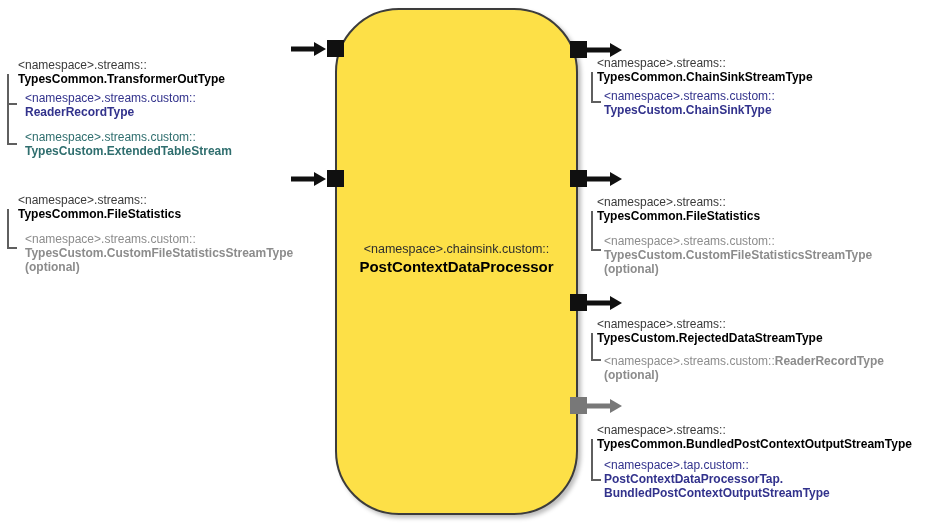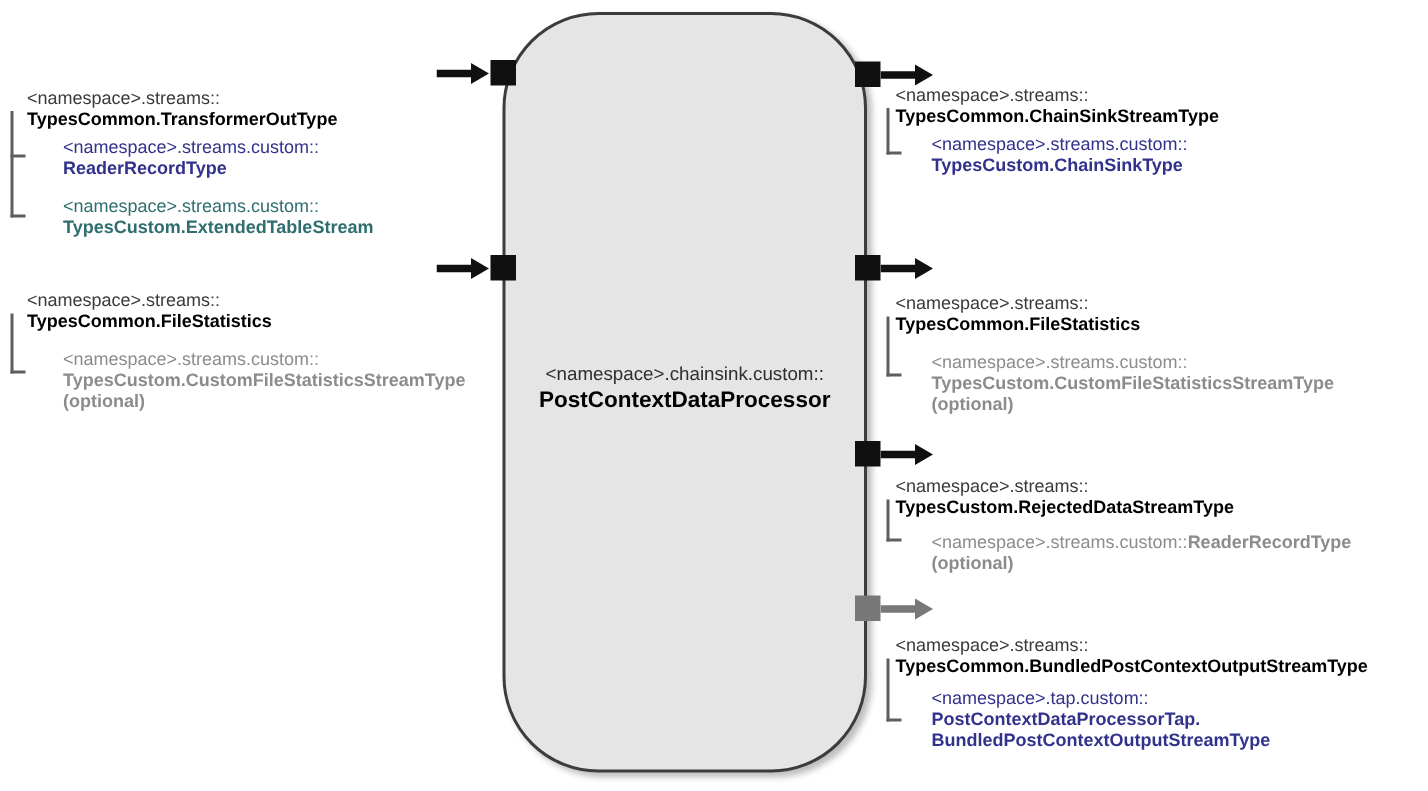--- a/index.html
+++ b/index.html
@@ -3,37 +3,37 @@
 <meta charset="utf-8">
 <style>
   html,body{margin:0;padding:0;background:#ffffff;}
   #canvas{
     position:relative;width:952px;height:527px;background:#ffffff;
     font-family:"Liberation Sans",sans-serif;overflow:hidden;
   }
   
   .capsule{
     position:absolute;left:335px;top:8px;width:243px;height:507px;
-    background:#e5e5e5;border:2px solid #3c3c3c;border-radius:64px;
+    background:#fde047;border:2px solid #3c3c3c;border-radius:64px;
     box-shadow:3px 3px 4px #bdbdbd;box-sizing:border-box;
     display:flex;flex-direction:column;align-items:center;justify-content:center;
     padding-bottom:6px;z-index:1;
   }
   .capsule .cns{font-size:12.5px;color:#2e2e2e;}
   .capsule .cname{font-size:15px;font-weight:bold;color:#000;margin-top:2px;}
   
   .port{position:absolute;width:17px;height:17px;background:#101010;z-index:3;}
   .port.gray{background:#787878;}
   
   .arrow{position:absolute;width:36px;height:18px;color:#101010;z-index:2;}
   .arrow.gray{color:#787878;}
   
   .blk{position:absolute;font-size:12px;line-height:14px;color:#3a3a3a;white-space:nowrap;z-index:2;}
   .blk .t{font-weight:bold;color:#000;}
-  .blk .sub{margin-left:24px;}
+  .blk .sub{margin-left:7px;}
   .blk .sub .t{font-weight:bold;color:inherit;}
   .sub.navy{color:#32328c;}
   .sub.teal{color:#2f6e6e;}
   .sub.gray{color:#8c8c8c;}
   .mt5{margin-top:5px;}.mt7{margin-top:7px;}.mt9{margin-top:9px;}.mt11{margin-top:11px;}
   
   .vl{position:absolute;width:2px;background:#5f5f5f;z-index:1;}
   .tk{position:absolute;height:2px;width:10px;background:#5f5f5f;z-index:1;}
 </style>
 </head>

